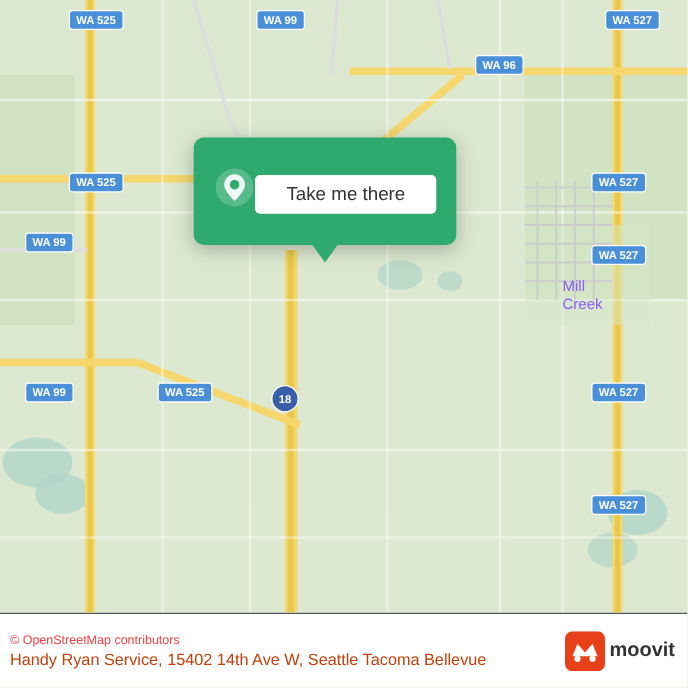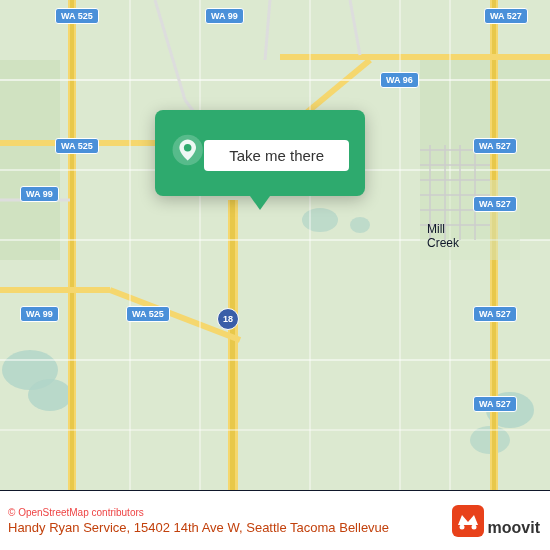--- a/index.html
+++ b/index.html
@@ -97,21 +97,21 @@
       margin-bottom: 2px;
     }
 
     #address-text {
       font-size: 13px;
       color: #c2410c;
     }
 
     #moovit-logo {
       display: flex;
-      align-items: flex-end;
+      align-items: center;
       gap: 4px;
     }
 
     .moovit-icon {
       width: 32px;
       height: 32px;
     }
 
     .moovit-text {
       font-size: 16px;
@@ -197,33 +197,33 @@
     <line x1="420" y1="210" x2="490" y2="210" stroke="#ccc" stroke-width="1.5"></line>
     <line x1="420" y1="225" x2="490" y2="225" stroke="#ccc" stroke-width="1.5"></line>
     <line x1="430" y1="145" x2="430" y2="240" stroke="#ccc" stroke-width="1.5"></line>
     <line x1="445" y1="145" x2="445" y2="240" stroke="#ccc" stroke-width="1.5"></line>
     <line x1="460" y1="145" x2="460" y2="240" stroke="#ccc" stroke-width="1.5"></line>
     <line x1="475" y1="145" x2="475" y2="240" stroke="#ccc" stroke-width="1.5"></line>
   </svg>
 
   <div class="badge" style="left:55px;top:8px;">WA 525</div>
   <div class="badge" style="left:205px;top:8px;">WA 99</div>
-  <div class="badge" style="left:380px;top:44px;margin-top:28px;">WA 96</div>
+  <div class="badge" style="left:380px;top:44px;">WA 96</div>
   <div class="badge" style="left:484px;top:8px;">WA 527</div>
   <div class="badge" style="left:55px;top:138px;">WA 525</div>
   <div class="badge" style="left:20px;top:186px;">WA 99</div>
   <div class="badge" style="left:473px;top:138px;">WA 527</div>
   <div class="badge" style="left:473px;top:196px;">WA 527</div>
   <div class="badge" style="left:126px;top:306px;">WA 525</div>
   <div class="badge" style="left:20px;top:306px;">WA 99</div>
   <div class="badge" style="left:217px;top:308px; background:#3a5ea8; border-radius:50%; width:22px; height:22px; display:flex; align-items:center; justify-content:center; font-size:9px; padding:0;">18</div>
   <div class="badge" style="left:473px;top:306px;">WA 527</div>
   <div class="badge" style="left:473px;top:396px;">WA 527</div>
 
-  <div style="position:absolute;left:427px;top:222px;font-size:12px;color:#0f172a;font-weight:500;z-index:5;line-height:1.2;">Mill<br>Creek</div>
+  <div style="position:absolute;left:450px;top:222px;font-size:12px;color:#8b5cf6;font-weight:500;z-index:5;line-height:1.2;">Mill<br>Creek</div>
 
   <div id="popup-card">
 
     <svg class="pin-icon" viewBox="0 0 44 44" xmlns="http://www.w3.org/2000/svg">
       <circle cx="22" cy="22" r="20" fill="rgba(255,255,255,0.2)"></circle>
       <path d="M22 8 C16 8 11 13 11 19 C11 26 22 36 22 36 C22 36 33 26 33 19 C33 13 28 8 22 8 Z" fill="#fff" opacity="0.9"></path>
       <circle cx="22" cy="19" r="5" fill="#2eaa6e"></circle>
     </svg>
     <button id="take-me-there-btn">Take me there</button>
   </div>

